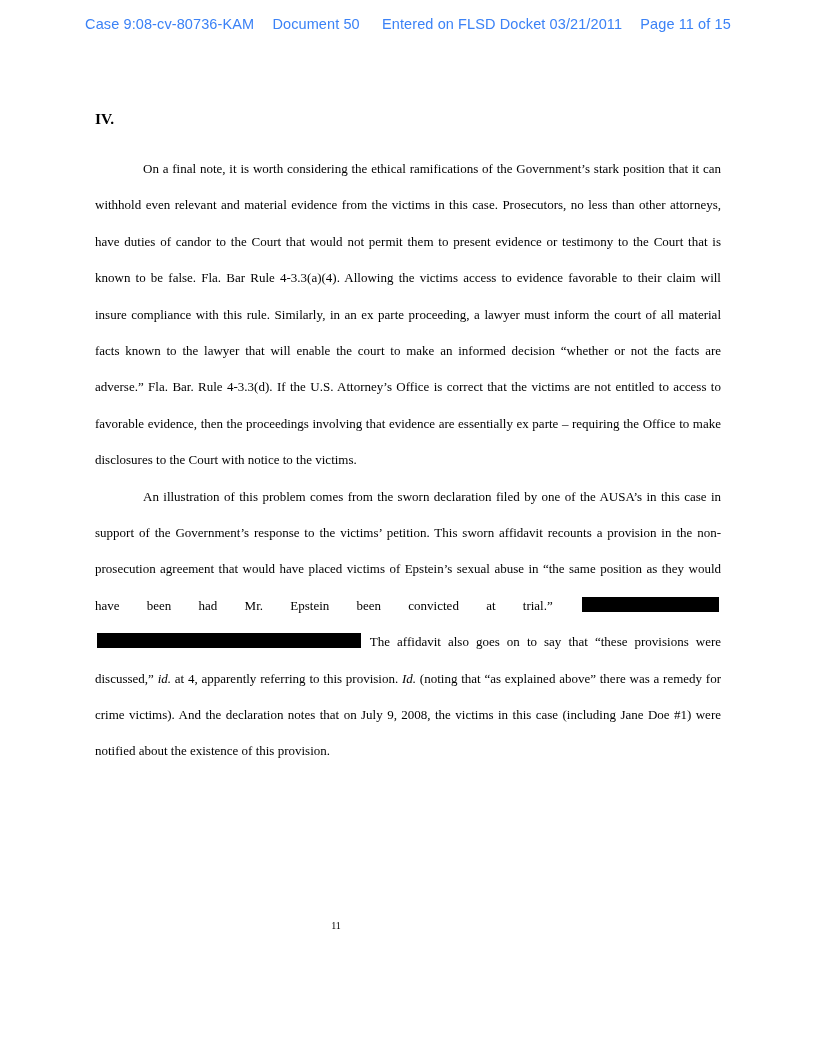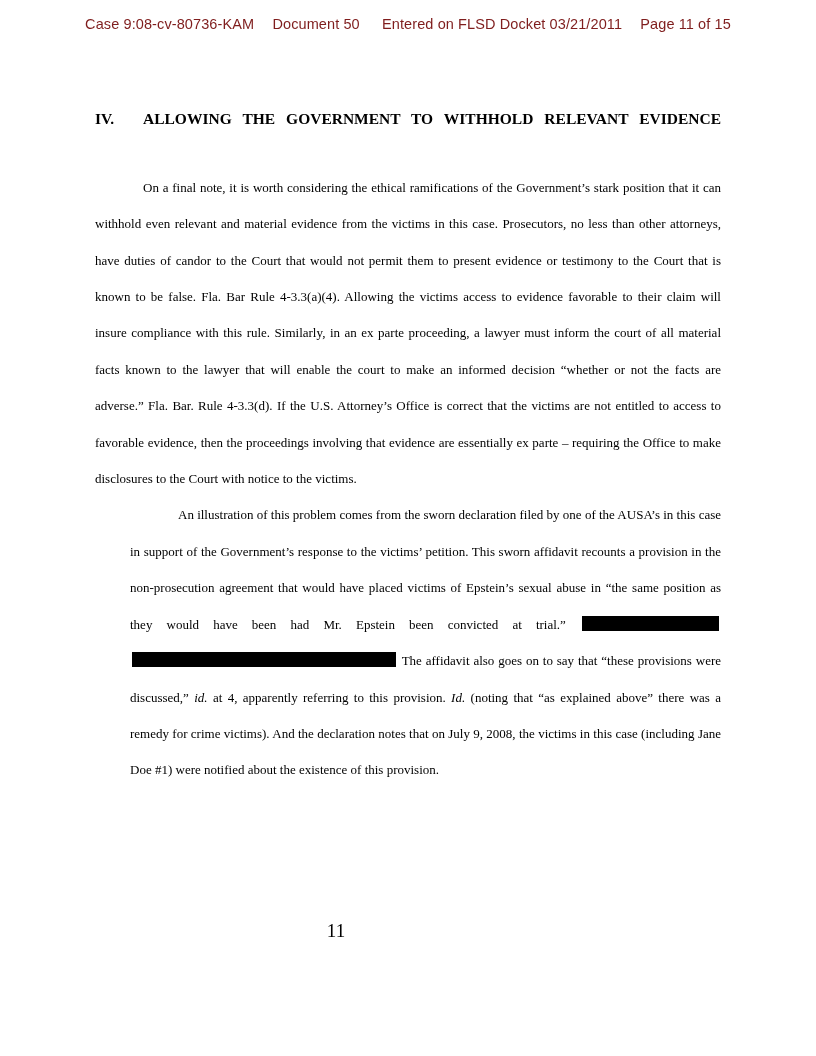--- a/index.html
+++ b/index.html
@@ -82,63 +82,61 @@
     text-justify: inter-word;
     margin: 0;
     text-indent: 48px;
     hyphens: none;
   }
   p.first-para {
     margin-top: 22px;
   }
   p.second-para {
     margin-top: 0px;
-    margin-left: 35px;
   }
   .redaction {
     display: inline-block;
     background: #000000;
     height: 15px;
     vertical-align: -2px;
     margin: 0 2px;
   }
   .redaction.r1 { width: 137px; }
   .redaction.r2 { width: 264px; }
 
   .page-number {
     position: absolute;
     left: 0;
     top: 920px;
     width: 672px;
     text-align: center;
-    font-size: 19px;
+    font-size: 10px;
   }
   i { font-style: italic; }
 </style>
 </head>
 <body>
 
 <div class="page">
 
-  <div class="cm-header" style="color: #7f1d1d;">
+  <div class="cm-header" style="color: #3b82f6;">
     <span>Case 9:08-cv-80736-KAM</span>
     <span class="cm-gap-sm"></span>
     <span>Document 50</span>
     <span class="cm-gap-md"></span>
     <span>Entered on FLSD Docket 03/21/2011</span>
     <span class="cm-gap-sm"></span>
     <span>Page 11 of 15</span>
   </div>
 
   <div class="body-area">
 
     <div class="heading-row">
       <div class="heading-num">IV.</div>
       <div class="heading-text">
-        <span class="line1">ALLOWING THE GOVERNMENT TO WITHHOLD RELEVANT EVIDENCE</span>
       </div>
     </div>
 
     <p class="para first-para">On a final note, it is worth considering the ethical ramifications of the Government’s stark position that it can withhold even relevant and material evidence from the victims in this case.  Prosecutors, no less than other attorneys, have duties of candor to the Court that would not permit them to present evidence or testimony to the Court that is known to be false.  Fla. Bar Rule 4-3.3(a)(4).  Allowing the victims access to evidence favorable to their claim will insure compliance with this rule.  Similarly, in an ex parte proceeding, a lawyer must inform the court of all material facts known to the lawyer that will enable the court to make an informed decision “whether or not the facts are adverse.”  Fla. Bar. Rule 4-3.3(d).  If the U.S. Attorney’s Office is correct that the victims are not entitled to access to favorable evidence, then the proceedings involving that evidence are essentially ex parte – requiring the Office to make disclosures to the Court with notice to the victims.</p>
 
     <p class="para second-para">
       <span>An illustration of this problem comes from the sworn declaration filed by one of the AUSA’s in this case in support of the Government’s response to the victims’ petition.  This sworn affidavit recounts a provision in the non-prosecution agreement that would have placed victims of Epstein’s sexual abuse in “the same position as they would have been had Mr. Epstein been convicted at trial.” </span><span class="redaction r1"></span><span class="redaction r2"></span><span> The affidavit also goes on to say that “these provisions were discussed,” </span><i>id.</i><span> at 4, apparently referring to this provision.  </span><i>Id.</i><span> (noting that “as explained above” there was a remedy for crime victims).  And the declaration notes that on July 9, 2008, the victims in this case (including Jane Doe #1) were notified about the existence of this provision.</span>
     </p>
 
   </div>

